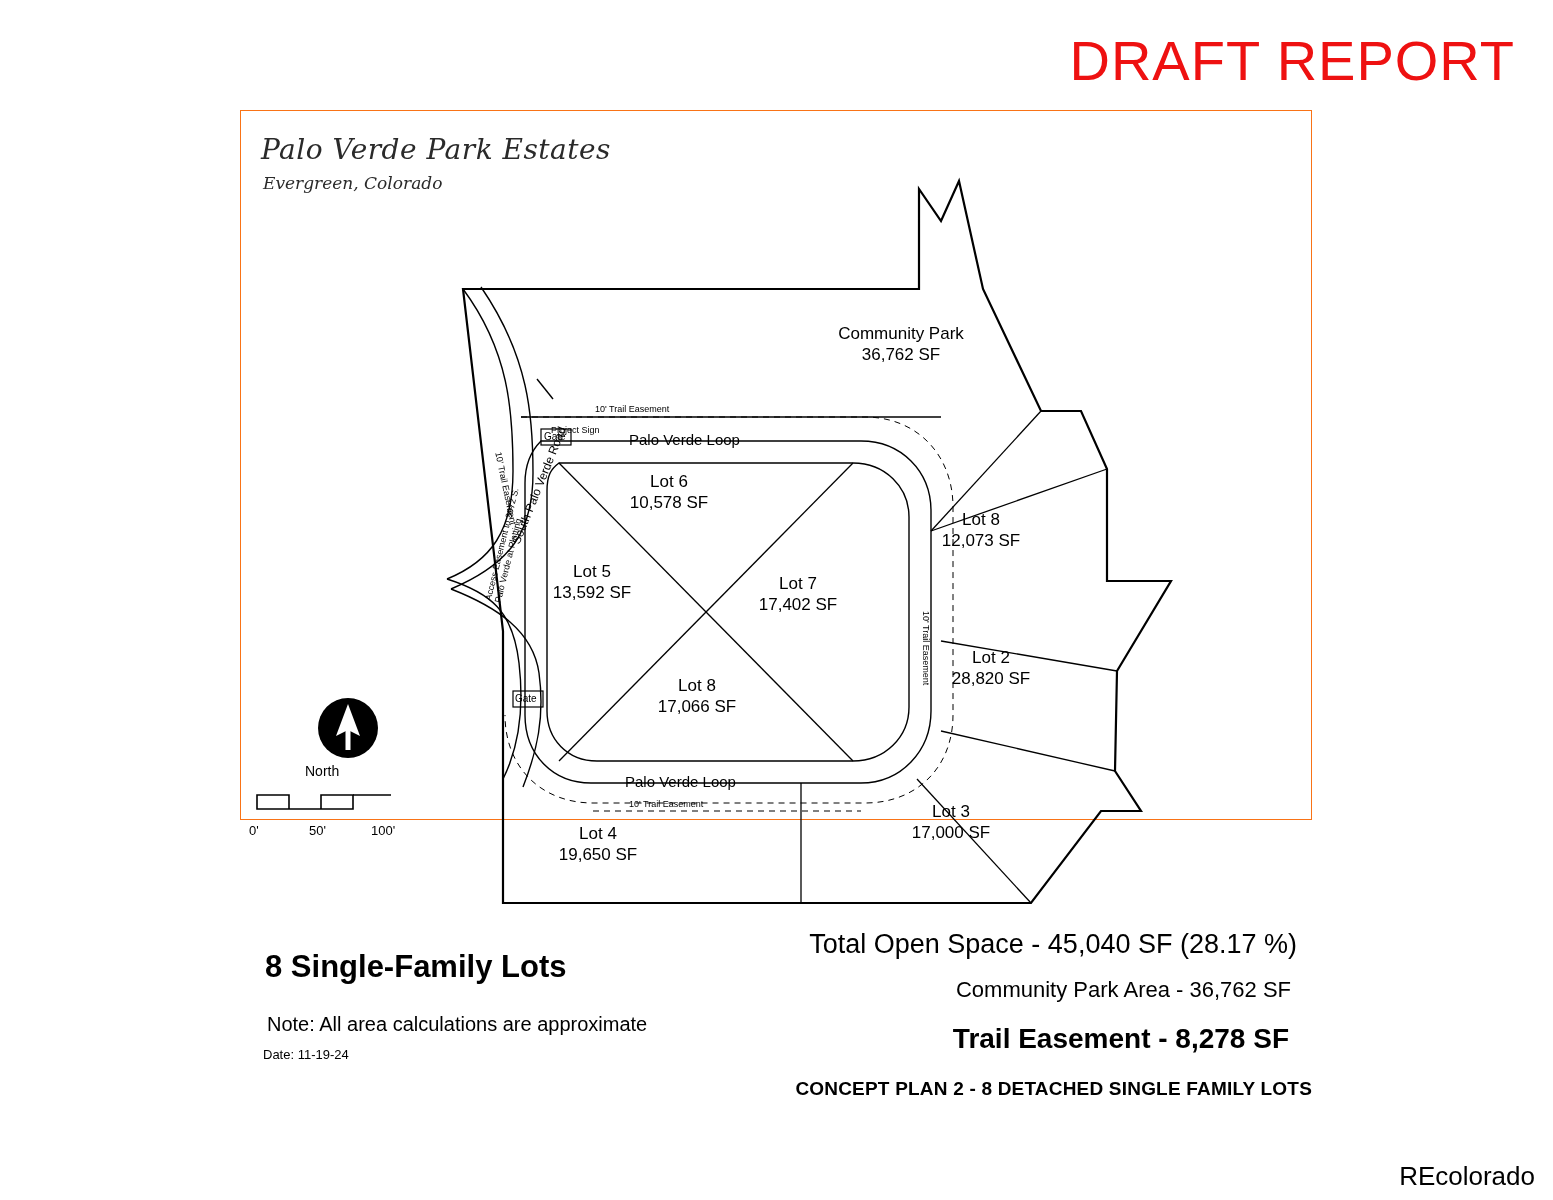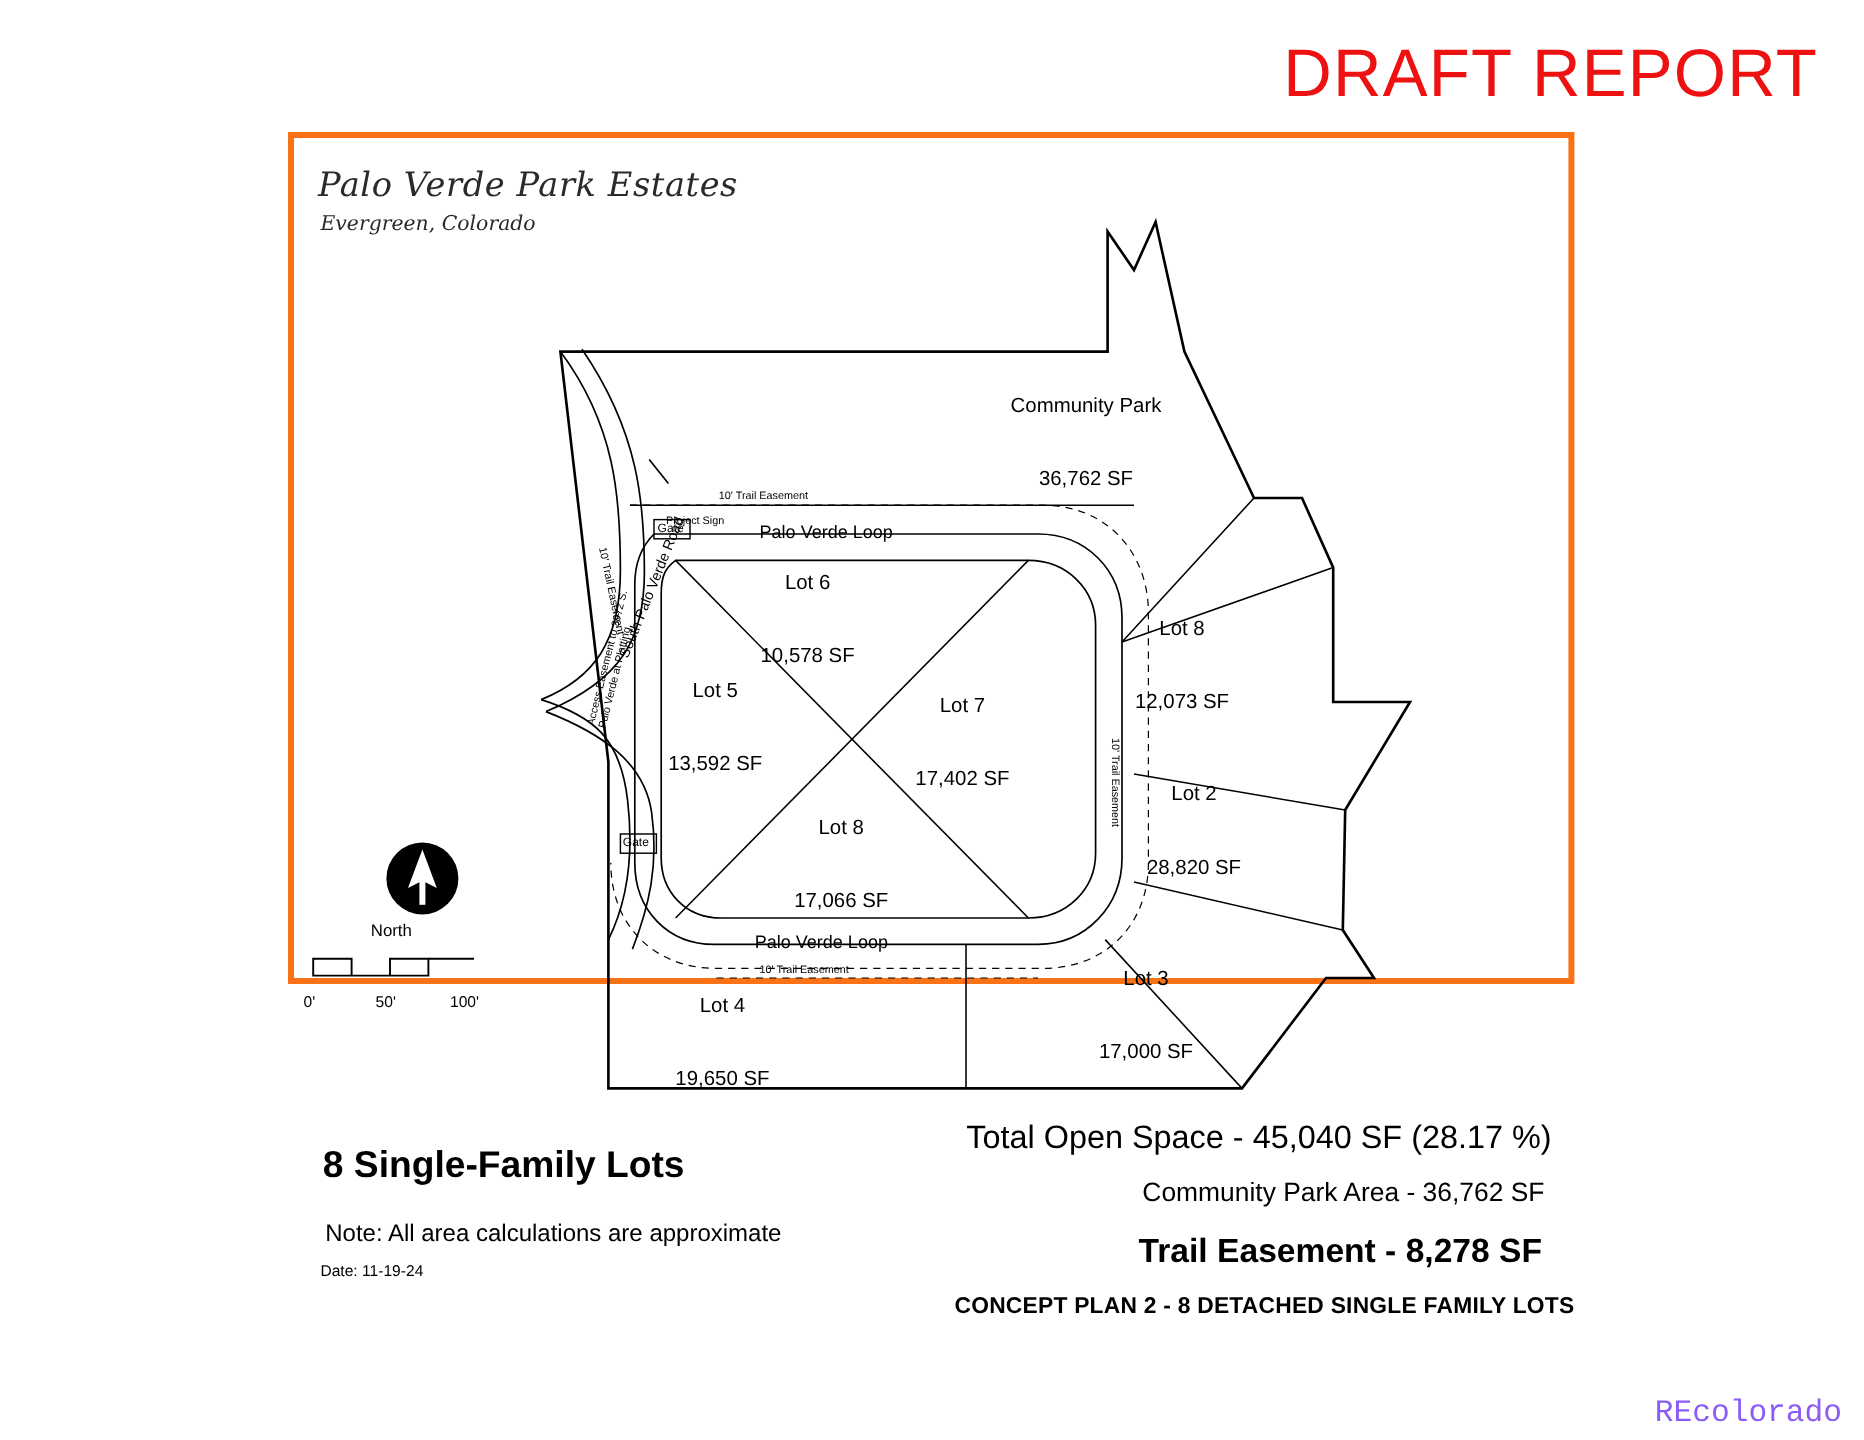--- a/index.html
+++ b/index.html
@@ -29,21 +29,21 @@
     white-space: nowrap;
   }
 
   
   #plan-frame {
     position: absolute;
     left: 240px;
     top: 110px;
     width: 1072px;
     height: 710px;
-    border: 5px solid #f97316;
+    border: 1px solid #f97316;
     background: #fff;
     box-sizing: border-box;
   }
 
   .abs { position: absolute; }
 
   
   #plan-title {
     left: 20px;
     top: 22px;
@@ -74,21 +74,21 @@
   
   .maplabel {
     position: absolute;
     font-family: "Liberation Sans", sans-serif;
     font-size: 17px;
     line-height: 1.25;
     text-align: center;
     white-space: nowrap;
     color: #000;
   }
-  .maplabel .l2 { display: block; margin-top: 40px; }
+  .maplabel .l2 { display: block; }
 
   .tiny {
     position: absolute;
     font-family: "Liberation Sans", sans-serif;
     font-size: 9px;
     white-space: nowrap;
     color: #000;
   }
   .roadname {
     position: absolute;
@@ -169,22 +169,22 @@
     font-weight: 700;
     letter-spacing: 0.2px;
   }
 
   
   #recolorado-watermark {
     position: absolute;
     right: 18px;
     bottom: 8px;
     font-size: 26px;
-    color: #8b5cf6;
-    font-family: Liberation Mono, monospace;
+    color: #000000;
+    font-family: Liberation Sans, sans-serif;
   }
 </style>
 </head>
 <body>
 
 <div id="draft-report">DRAFT REPORT</div>
 
 <div id="plan-frame">
 
   <svg id="map-svg" viewBox="0 0 1072 962" preserveAspectRatio="none">

